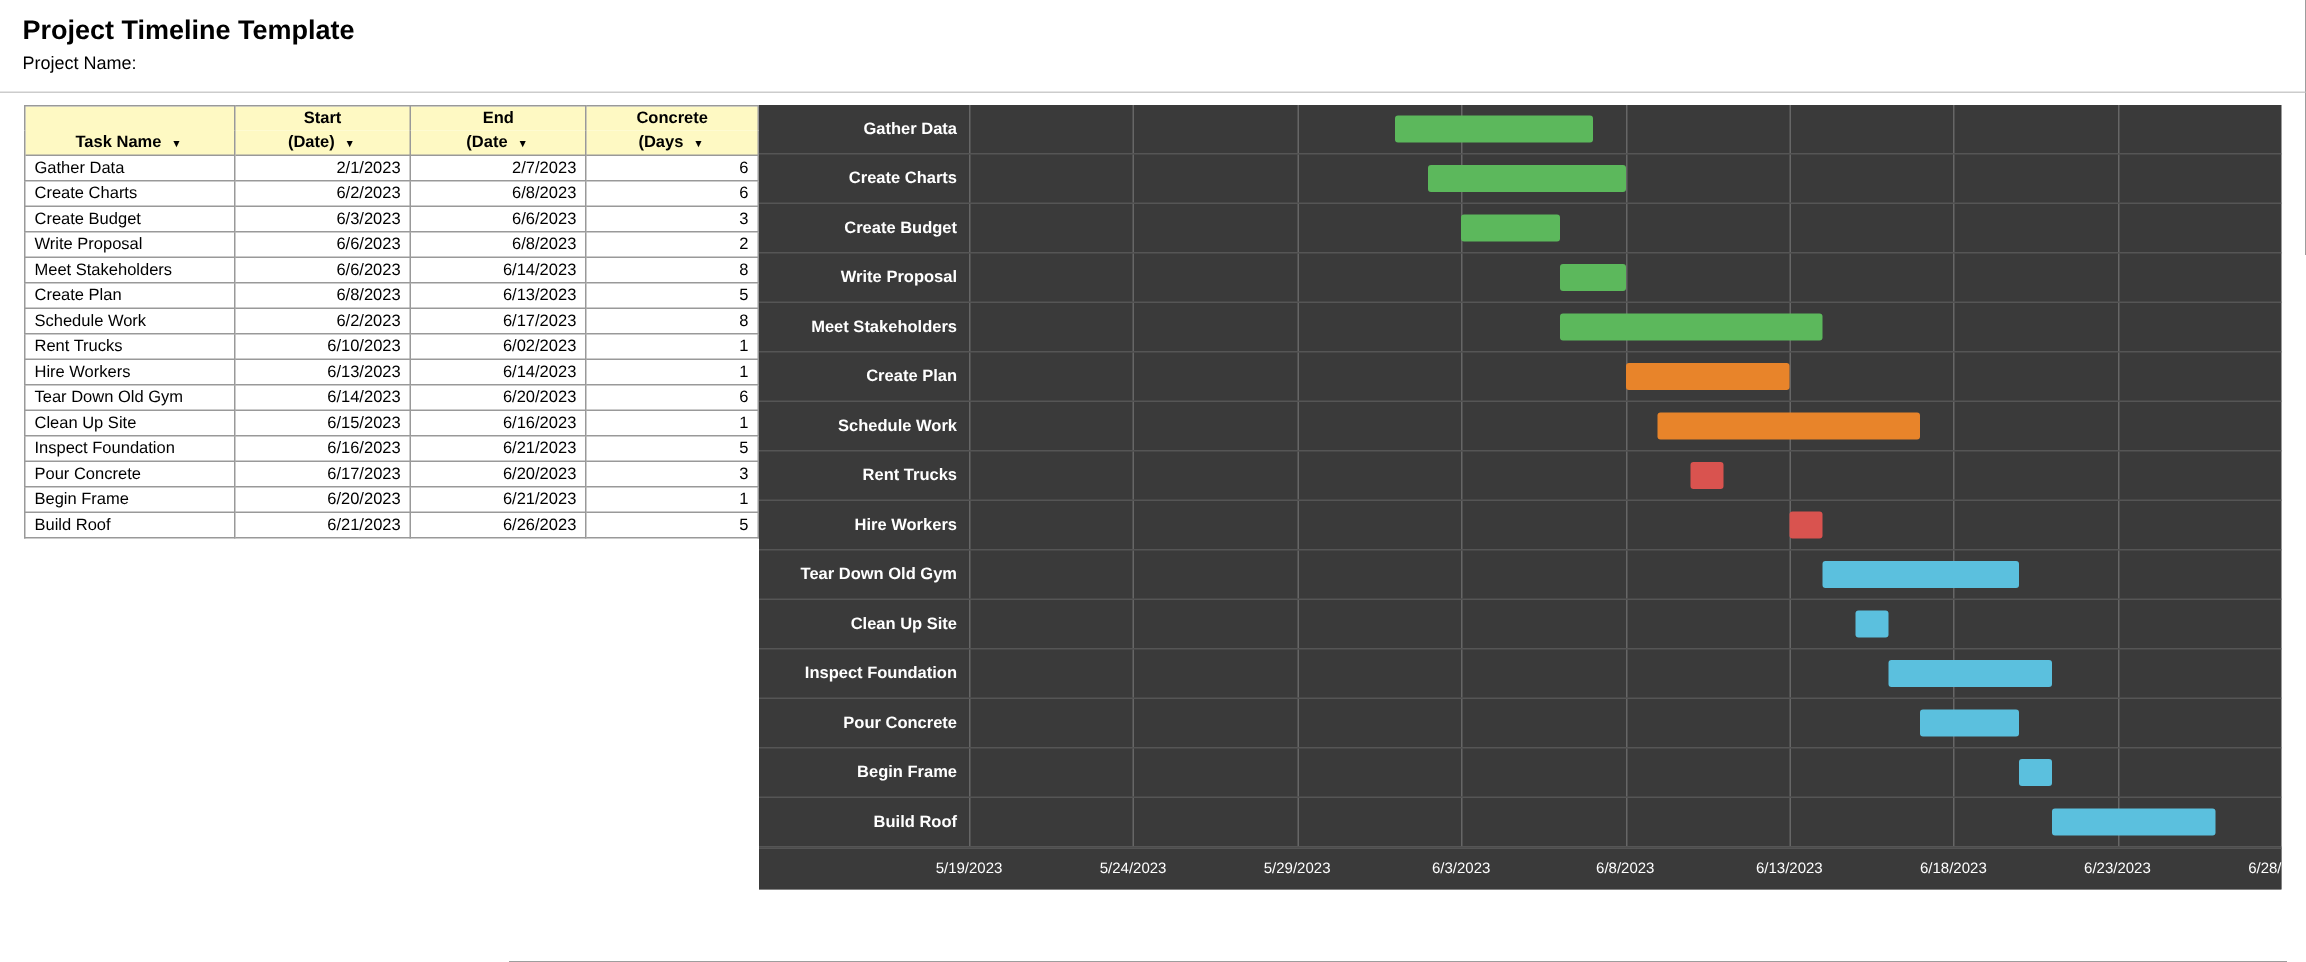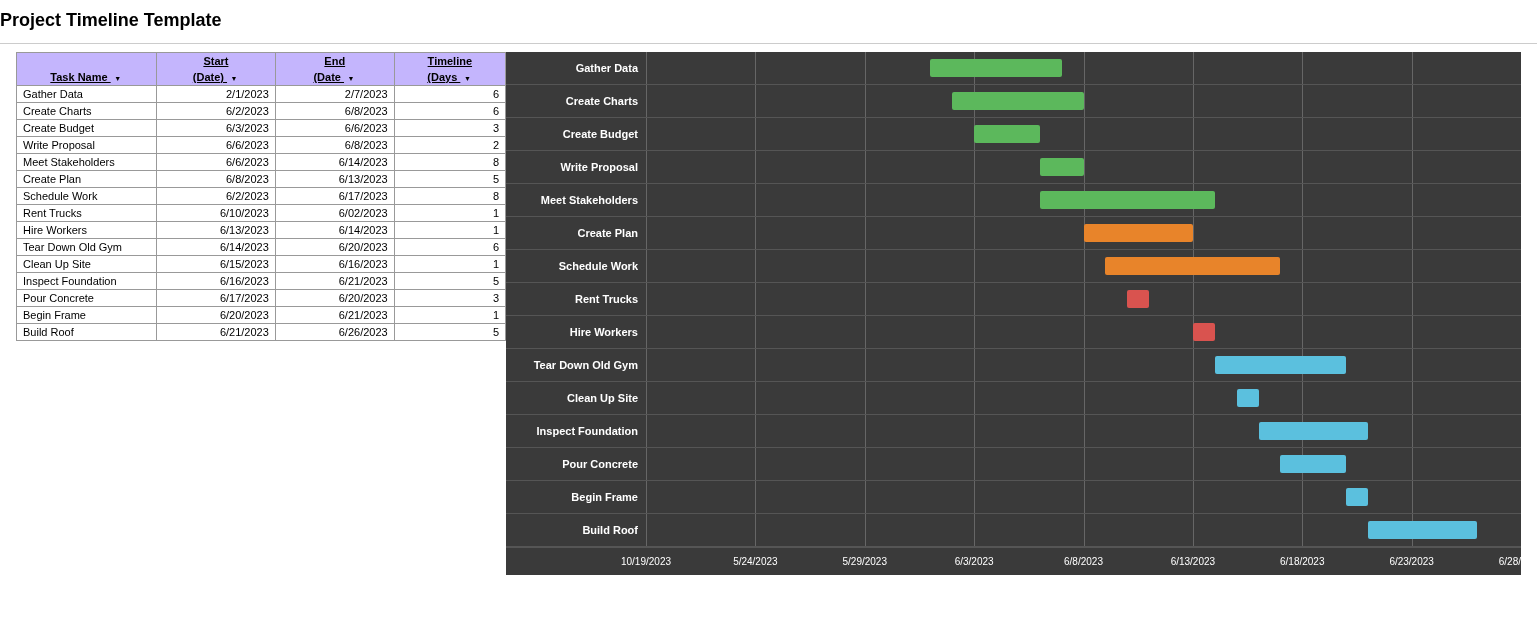--- a/index.html
+++ b/index.html
@@ -1,33 +1,33 @@
 <!DOCTYPE html>
 <html><head>
   <meta charset="utf-8">
   <style>
     * { margin: 0; padding: 0; box-sizing: border-box; }
     body { font-family: Arial, sans-serif; background: #fff; color: #000; font-size: 12px; }
 
-    .page-header { padding: 10px 16px 4px 0; }
+    .page-header { padding: 10px 16px 4px 15px; }
     .page-title { font-size: 18px; font-weight: bold; }
     .project-name { font-size: 12px; margin-top: 4px; }
 
     .branding { position: absolute; top: 10px; right: 30px; display: flex; align-items: center; gap: 10px; }
     .pm-logo { width: 48px; height: 48px; border-radius: 50%; border: 3px solid #333; display: flex; align-items: center; justify-content: center; font-weight: bold; font-size: 14px; color: #333; }
     .pm-name { font-size: 28px; font-weight: 300; color: #333; }
 
     .divider { border: none; border-top: 1px solid #ccc; margin: 8px 0; }
 
     .main-content { display: flex; padding: 0 16px; gap: 0; }
 
     
     .task-table { border-collapse: collapse; min-width: 490px; border: 1px solid #999; }
     .task-table th, .task-table td { border: 1px solid #999; padding: 2px 6px; font-size: 11px; white-space: nowrap; }
-    .task-table thead tr th { background: #c4b5fd; font-weight: bold; text-align: center; vertical-align: bottom; text-decoration: underline; }
+    .task-table thead tr th { background: #fef9c3; font-weight: bold; text-align: center; vertical-align: bottom; }
     .task-table thead tr:first-child th { border-bottom: none; }
     .task-table thead tr:last-child th { border-top: none; }
     .task-table td { background: #fff; }
     .task-table td:first-child { text-align: left; }
     .task-table td:not(:first-child) { text-align: right; }
     .th-taskname { text-align: left; width: 140px; }
     .th-start { text-align: center; }
     .th-end { text-align: center; }
     .th-dur { text-align: center; }
 
@@ -52,37 +52,40 @@
     .gantt-axis-label-area { min-width: 140px; width: 140px; flex-shrink: 0; }
     .gantt-axis-dates { flex: 1; position: relative; display: flex; align-items: center; }
     .gantt-date-label { position: absolute; color: #fff; font-size: 10px; transform: translateX(-50%); }
   </style>
 </head>
 <body>
 
 <div style="position:relative;">
   <div class="page-header">
     <div class="page-title">Project Timeline Template</div>
+    <div class="project-name">
+      <span>Project Name:</span>
+    </div>
   </div>
 
 
   <hr class="divider">
 
   <div class="main-content">
 
     <div>
       <table class="task-table" id="task-table">
         <thead>
           <tr>
             <th class="th-taskname" rowspan="2">
               Task Name <span class="filter-icon"></span>
             </th>
             <th class="th-start">Start</th>
             <th class="th-end">End</th>
-            <th class="th-dur">Timeline</th>
+            <th class="th-dur">Concrete</th>
           </tr>
           <tr>
             <th>(Date) <span class="filter-icon"></span></th>
             <th>(Date <span class="filter-icon"></span></th>
             <th>(Days <span class="filter-icon"></span></th>
           </tr>
         </thead>
         <tbody id="table-body">
         <tr>
     <td>Gather Data</td>
@@ -388,21 +391,21 @@
                 <div class="gantt-grid-line" style="left: 62.5%;"></div>
                 <div class="gantt-grid-line" style="left: 75%;"></div>
                 <div class="gantt-grid-line" style="left: 87.5%;"></div>
                 <div class="gantt-bar" style="left: 82.5%; width: 12.5%; background-color: rgb(91, 192, 222);"></div>
               </div>
             </div>
           </div>
         <div class="gantt-axis">
           <div class="gantt-axis-label-area"></div>
           <div class="gantt-axis-dates" id="gantt-dates">
-              <div class="gantt-date-label" style="left: 0%;">10/19/2023</div>
+              <div class="gantt-date-label" style="left: 0%;">5/19/2023</div>
               <div class="gantt-date-label" style="left: 12.5%;">5/24/2023</div>
               <div class="gantt-date-label" style="left: 25%;">5/29/2023</div>
               <div class="gantt-date-label" style="left: 37.5%;">6/3/2023</div>
               <div class="gantt-date-label" style="left: 50%;">6/8/2023</div>
               <div class="gantt-date-label" style="left: 62.5%;">6/13/2023</div>
               <div class="gantt-date-label" style="left: 75%;">6/18/2023</div>
               <div class="gantt-date-label" style="left: 87.5%;">6/23/2023</div>
               <div class="gantt-date-label" style="left: 100%;">6/28/2023</div>
             </div>
         </div>

